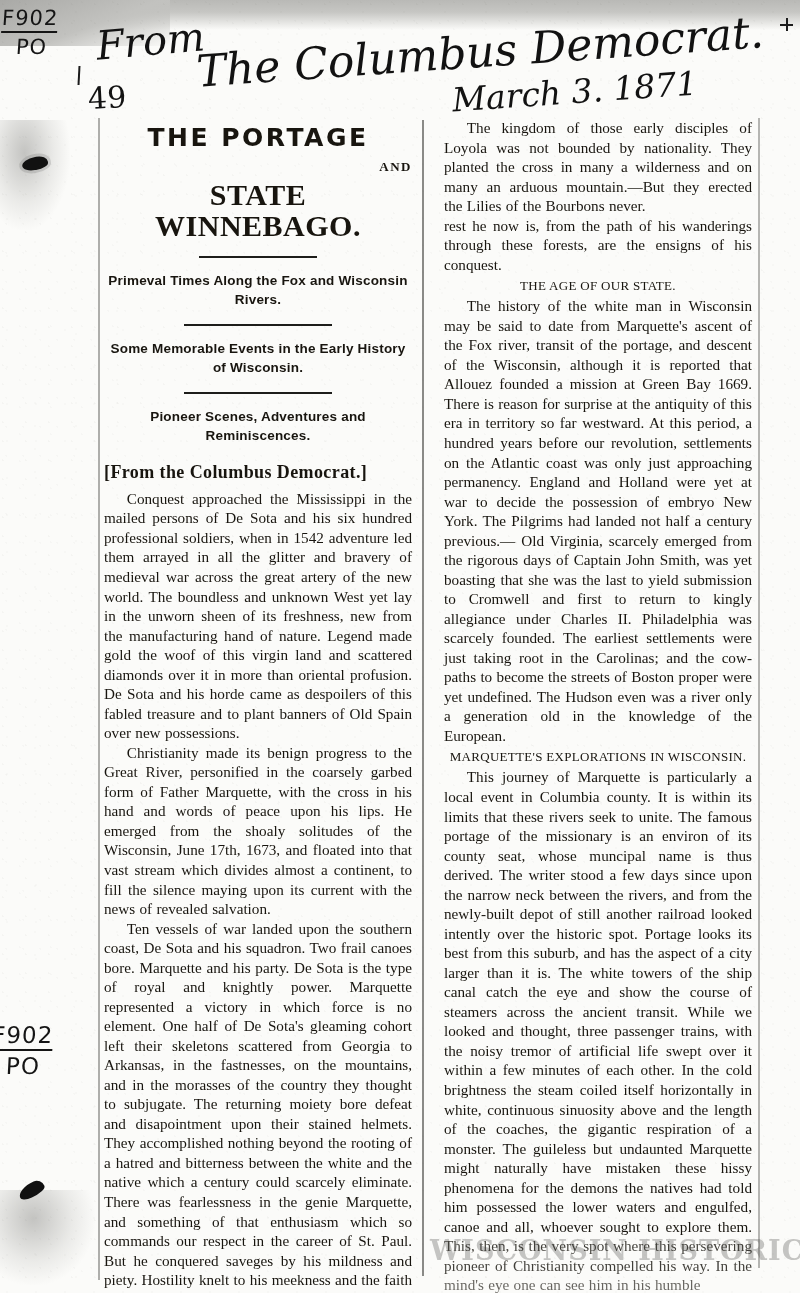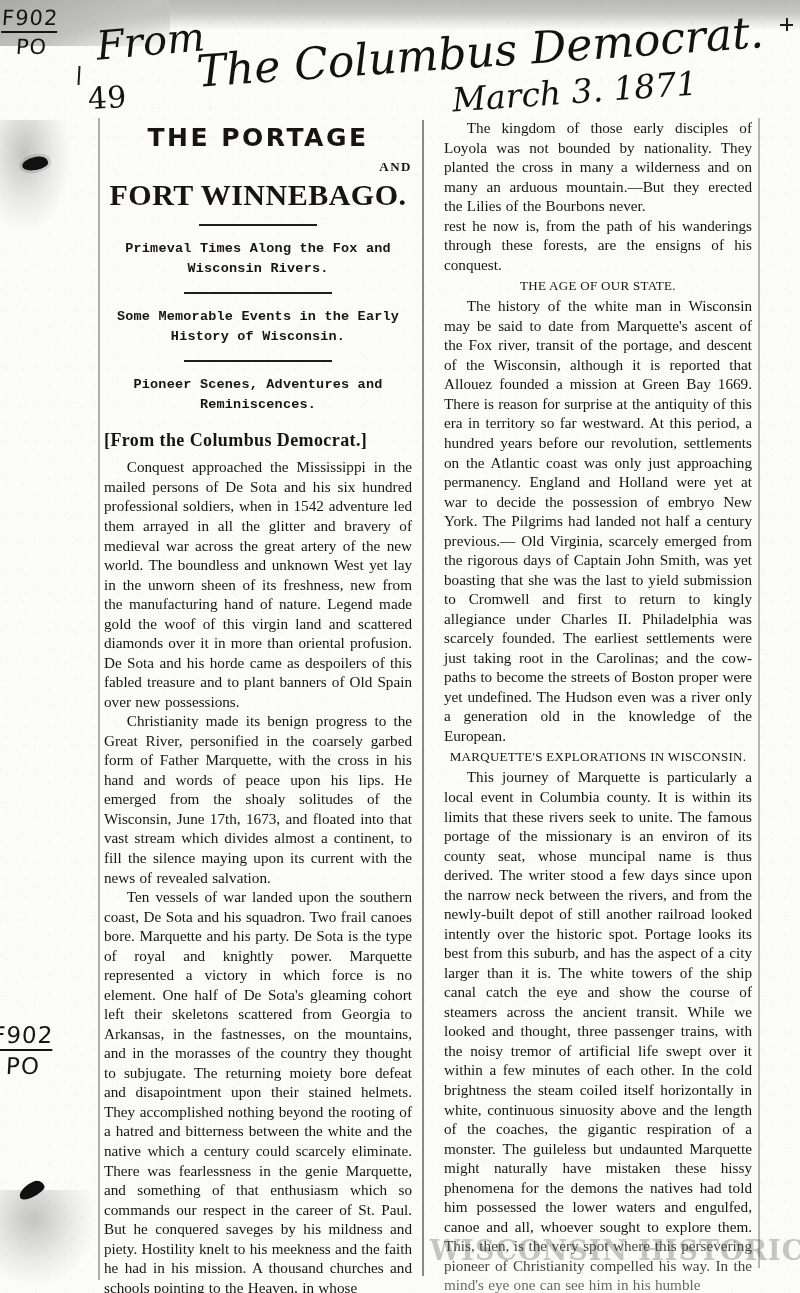--- a/index.html
+++ b/index.html
@@ -194,21 +194,21 @@
 
   .deck-rule {
     border: 0;
     border-top: 2px solid #1d1d1a;
     width: 118px;
     margin: 14px auto 13px;
   }
   .deck-rule.wide { width: 148px; }
 
   .deck {
-    font-family: Liberation Mono, monospace;
+    font-family: Liberation Sans, sans-serif;
     font-weight: bold;
     font-size: 13.5px;
     text-align: center;
     line-height: 1.45;
     letter-spacing: .2px;
     margin: 0;
   }
 
   .source-line {
     font-family: "Liberation Serif", serif;
@@ -310,21 +310,21 @@
     <div class="edge" id="edge-left"></div>
     <div class="edge" id="edge-right"></div>
     <div class="col-rule"></div>
 
     <div class="columns">
 
       <div class="col col-left">
 
         <h1 class="hl-main">THE PORTAGE</h1>
         <div class="hl-and">AND</div>
-        <h1 class="hl-second">FORT WINNEBAGO.</h1>
+        <h1 class="hl-second">STATE WINNEBAGO.</h1>
 
         <hr class="deck-rule">
         <p class="deck">Primeval Times Along the Fox and Wisconsin Rivers.</p>
 
         <hr class="deck-rule wide">
         <p class="deck">Some Memorable Events in the Early History of Wisconsin.</p>
 
         <hr class="deck-rule wide">
         <p class="deck">Pioneer Scenes, Adventures and Reminiscences.</p>
 

